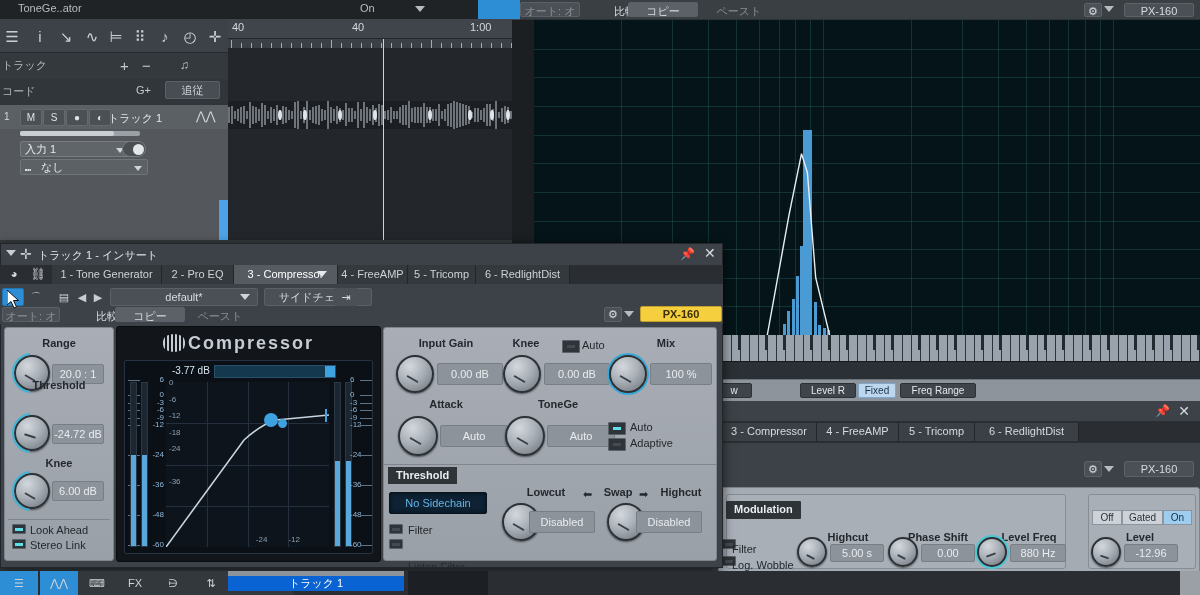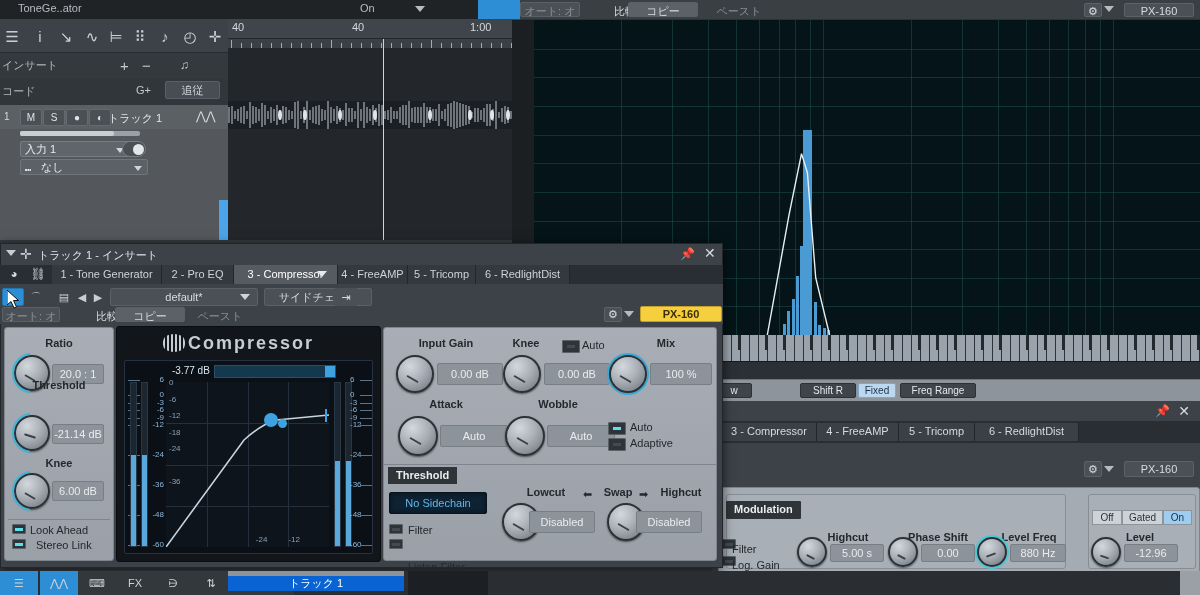--- a/index.html
+++ b/index.html
@@ -184,21 +184,21 @@
   <div class="abs ticon" style="left:30px">i</div>
   <div class="abs ticon" style="left:56px">↘</div>
   <div class="abs ticon" style="left:82px">∿</div>
   <div class="abs ticon" style="left:106px">⊨</div>
   <div class="abs ticon" style="left:130px">⠿</div>
   <div class="abs ticon" style="left:155px">♪</div>
   <div class="abs ticon" style="left:180px">◴</div>
   <div class="abs ticon" style="left:205px">✛</div>
 
   <div class="abs toolbar2"></div>
-  <div class="abs mk-lbl">インサート</div>
+  <div class="abs mk-lbl">トラック</div>
   <div class="abs mk-plus">+</div>
   <div class="abs mk-minus">−</div>
   <div class="abs mk-note">♫</div>
 
   <div class="abs toolbar3"></div>
   <div class="abs cd-lbl">コード</div>
   <div class="abs gplus">G+</div>
   <div class="abs follow-btn">追従</div>
 
   <div class="abs tracklist"></div>
@@ -550,21 +550,21 @@
   <div class="abs freqbar">
       <div style="position:absolute;left:-414.8712022485567px;top:3px;width:30px;text-align:center;font-size:10px;color:#c3c8cd">200</div>
       <div style="position:absolute;left:-299.693196627165px;top:3px;width:30px;text-align:center;font-size:10px;color:#c3c8cd">500</div>
       <div style="position:absolute;left:-212.56439887572162px;top:3px;width:30px;text-align:center;font-size:10px;color:#c3c8cd">1 k</div>
       <div style="position:absolute;left:-125.43560112427832px;top:3px;width:30px;text-align:center;font-size:10px;color:#c3c8cd">2 k</div>
       <div style="position:absolute;left:-10.257595502886716px;top:3px;width:30px;text-align:center;font-size:10px;color:#c3c8cd">5 k</div>
       <div style="position:absolute;left:76.87120224855676px;top:3px;width:30px;text-align:center;font-size:10px;color:#c3c8cd">10 k</div>
     </div>
   <div class="abs eqbottom"></div>
   <div class="abs ebtn" style="left:716px;width:36px">w</div>
-  <div class="abs ebtn" style="left:800px;width:56px">Shift R</div>
+  <div class="abs ebtn" style="left:800px;width:56px">Level R</div>
   <div class="abs ebtn sel" style="left:858px;width:38px">Fixed</div>
   <div class="abs ebtn" style="left:900px;width:76px">Freq Range</div>
 
   <div class="abs insp"></div>
   <div class="abs insp-hdr"></div>
   <div class="abs pin">📌</div>
   <div class="abs xbtn">✕</div>
   <div class="abs insp-tabs"></div>
   <div class="abs itab" style="left:722px;width:95px">3 - Compressor</div>
   <div class="abs itab" style="left:817px;width:82px">4 - FreeAMP</div>
@@ -578,21 +578,21 @@
   <div class="abs tgpanel"></div>
   <div class="abs modbox"></div>
   <div class="abs modtag">Modulation</div>
   <div class="abs chk off" style="left:722px;top:539px">
       <i></i>
     </div>
   <div class="abs chk-lbl" style="left:732px;top:543px;position:absolute">Filter</div>
   <div class="abs chk off" style="left:722px;top:556px">
       <i></i>
     </div>
-  <div class="abs chk-lbl" style="left:732px;top:559px;position:absolute">Log. Gain</div>
+  <div class="abs chk-lbl" style="left:732px;top:559px;position:absolute">Log. Wobble</div>
 
   <div class="abs param-lbl" style="left:820px;top:531px;width:56px">Highcut</div>
   <div class="abs knob" style="left:797px;top:537px;width:30px;height:30px">
       <span class="ptr" style="left:7px;top:17px;width:9px;height:2px;transform:rotate(28deg)"></span>
     </div>
   <div class="abs valbox" style="left:830px;top:544px;width:54px;height:18px;line-height:17px">5.00 s</div>
 
   <div class="abs param-lbl" style="left:902px;top:531px;width:72px">Phase Shift</div>
   <div class="abs knob" style="left:888px;top:537px;width:30px;height:30px">
       <span class="ptr" style="left:7px;top:17px;width:9px;height:2px;transform:rotate(28deg)"></span>
@@ -650,50 +650,50 @@
   <div class="abs cbtn flat" style="left:72px;top:307px;width:70px;height:15px">比較</div>
   <div class="abs cbtn sel" style="left:115px;top:307px;width:70px;height:15px">コピー</div>
   <div class="abs cbtn flat dim" style="left:185px;top:307px;width:70px;height:15px">ペースト</div>
   <div class="abs gearbtn" style="left:604px;top:307px;height:15px;line-height:13px">⚙</div>
   <div class="abs" style="left:624px;top:311px;width:0;height:0;border-left:5px solid transparent;border-right:5px solid transparent;border-top:6px solid #b6bbc0"></div>
   <div class="abs" style="left:640px;top:306px;width:82px;height:16px;background:#f5cf3d;border:1px solid #c2a02b;border-radius:2px;color:#3a2f07;font-size:11px;text-align:center;line-height:14px;font-weight:bold">PX-160</div>
 
   <div class="abs comp"></div>
 
   <div class="abs panelL"></div>
-  <div class="abs param-lbl" style="left:8px;top:337px;width:102px">Ratio</div>
+  <div class="abs param-lbl" style="left:8px;top:337px;width:102px">Range</div>
   <div class="abs knob" style="left:14px;top:355px;width:36px;height:36px">
     <span class="ptr" style="left:8px;top:20px;width:12px;height:2px;transform:rotate(30deg)"></span>
   </div>
   <div class="abs" style="left:12px;top:353px;width:40px;height:40px;border-radius:50%;border:2px solid #3fb6d8;clip-path:polygon(0 0,45% 0,45% 100%,0 100%)"></div>
   <div class="abs valbox" style="left:52px;top:364px;width:52px;height:20px;line-height:19px">20.0 : 1</div>
 
   <div class="abs param-lbl" style="left:8px;top:379px;width:102px">Threshold</div>
   <div class="abs knob" style="left:14px;top:415px;width:36px;height:36px">
     <span class="ptr" style="left:8px;top:18px;width:12px;height:2px;transform:rotate(18deg)"></span>
   </div>
   <div class="abs" style="left:12px;top:413px;width:40px;height:40px;border-radius:50%;border:2px solid #3fb6d8;clip-path:polygon(0 0,45% 0,45% 100%,0 100%)"></div>
-  <div class="abs valbox" style="left:52px;top:424px;width:52px;height:20px;line-height:19px">-21.14 dB</div>
+  <div class="abs valbox" style="left:52px;top:424px;width:52px;height:20px;line-height:19px">-24.72 dB</div>
 
   <div class="abs param-lbl" style="left:8px;top:457px;width:102px">Knee</div>
   <div class="abs knob" style="left:14px;top:473px;width:36px;height:36px">
     <span class="ptr" style="left:8px;top:20px;width:12px;height:2px;transform:rotate(30deg)"></span>
   </div>
   <div class="abs" style="left:12px;top:471px;width:40px;height:40px;border-radius:50%;border:2px solid #3fb6d8;clip-path:polygon(0 0,45% 0,45% 100%,0 100%)"></div>
   <div class="abs valbox" style="left:52px;top:481px;width:52px;height:20px;line-height:19px">6.00 dB</div>
 
   <div class="abs" style="left:8px;top:519px;width:102px;height:1px;background:#7e858d"></div>
   <div class="abs chk" style="left:12px;top:524px">
       <i></i>
     </div>
   <div class="abs chk-lbl" style="position:absolute;left:30px;top:524px">Look Ahead</div>
   <div class="abs chk" style="left:12px;top:539px">
       <i></i>
     </div>
-  <div class="abs chk-lbl" style="position:absolute;left:36px;top:539px">Stereo Link</div>
+  <div class="abs chk-lbl" style="position:absolute;left:30px;top:539px">Stereo Link</div>
 
   <div class="abs panelC"></div>
   <div class="abs" style="left:163px;top:334px;width:22px;height:18px;background:repeating-linear-gradient(90deg,#c6ccd3 0 2px,#12161b 2px 4px);border-radius:50%/40%"></div>
   <div class="abs logo-txt">Compressor</div>
   <div class="abs graphbox"></div>
   <div class="abs gr-val">-3.77 dB</div>
   <div class="abs gr-bar">
       <i></i>
     </div>
 
@@ -801,21 +801,21 @@
       <span class="ptr" style="left:8px;top:21px;width:13px;height:2px;transform:rotate(30deg)"></span>
     </div>
   <div class="abs valbox" style="left:650px;top:363px;width:62px;height:22px;line-height:21px">100 %</div>
 
   <div class="abs param-lbl" style="left:393px;top:398px;width:106px">Attack</div>
   <div class="abs knob" style="left:398px;top:416px;width:40px;height:40px">
       <span class="ptr" style="left:9px;top:22px;width:13px;height:2px;transform:rotate(30deg)"></span>
     </div>
   <div class="abs valbox" style="left:440px;top:425px;width:68px;height:22px;line-height:21px">Auto</div>
 
-  <div class="abs param-lbl" style="left:505px;top:398px;width:106px">Wobble</div>
+  <div class="abs param-lbl" style="left:505px;top:398px;width:106px">ToneGe</div>
   <div class="abs knob" style="left:505px;top:416px;width:40px;height:40px">
       <span class="ptr" style="left:9px;top:22px;width:13px;height:2px;transform:rotate(30deg)"></span>
     </div>
   <div class="abs valbox" style="left:547px;top:425px;width:68px;height:22px;line-height:21px">Auto</div>
 
   <div class="abs chk" style="left:608px;top:422px;width:18px;height:13px">
       <i style="margin-top:4px"></i>
     </div>
   <div class="abs chk-lbl" style="position:absolute;left:630px;top:421px">Auto</div>
   <div class="abs chk off" style="left:608px;top:438px;width:18px;height:13px">

